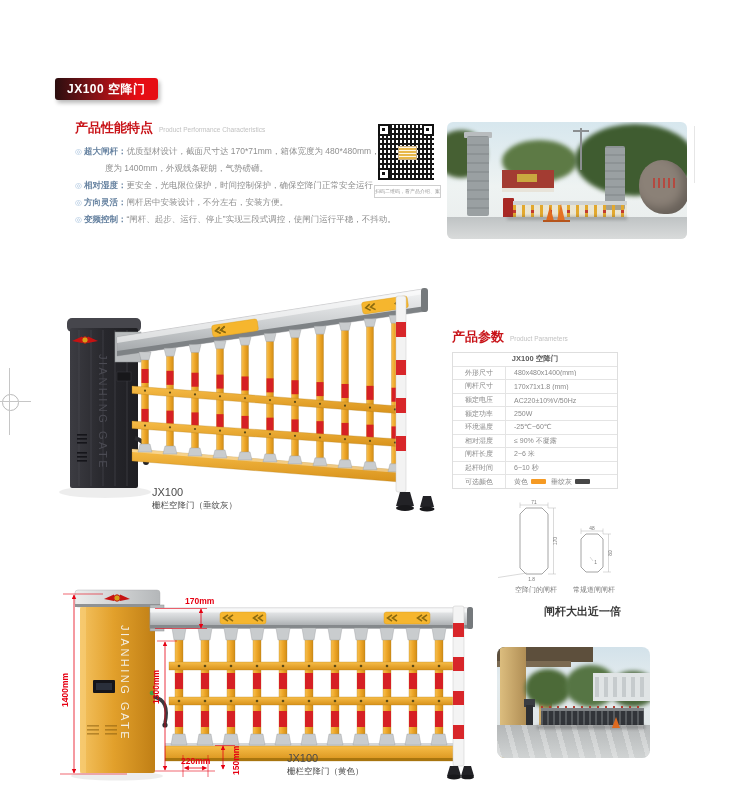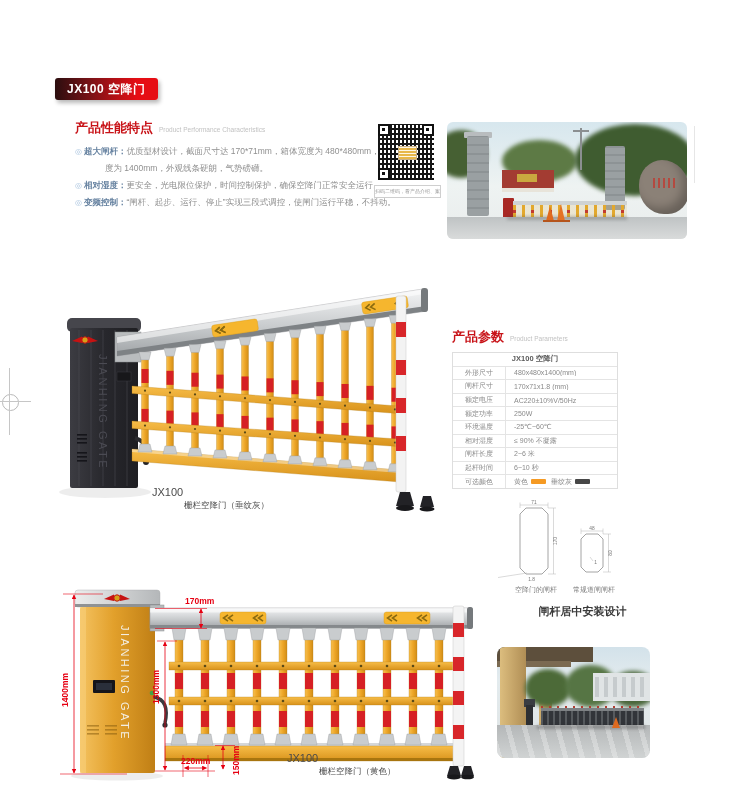--- a/index.html
+++ b/index.html
@@ -48,21 +48,21 @@
           background:linear-gradient(#d7e7ee,#eef3f2 55%,#e9ecec);}
   .photo2{left:497px;top:647px;width:153px;height:111px;border-radius:8px;
           background:linear-gradient(#d3e2ea,#e3ebee 30%,#dfe3e3);}
   .ph{position:absolute;}
   .tree{position:absolute;border-radius:50%;filter:blur(2px);}
   .cone{position:absolute;width:0;height:0;border-left:4px solid transparent;border-right:4px solid transparent;}
 
   
   .prod-label{position:absolute;color:#4a4a4a;}
   .pl-model{font-size:11px;line-height:13px;}
-  .pl-name{font-size:8.5px;line-height:12px;margin-left:32px;}
+  .pl-name{font-size:8.5px;line-height:12px;}
   .label1{left:152px;top:486px;}
   .label2{left:287px;top:752px;}
 
   
   .params-title{position:absolute;left:452px;top:328px;}
   .ptable{position:absolute;left:452px;top:352px;width:166px;border:1px solid #dedede;background:#fff;
           font-size:7px;color:#8a8a8a;box-sizing:border-box;}
   .prow{display:flex;border-top:1px solid #e4e4e4;height:12.6px;align-items:center;}
   .prow.first{border-top:none;}
   .phead{justify-content:center;font-weight:bold;color:#5a5a5a;font-size:7.5px;}
@@ -95,20 +95,21 @@
 
   <div class="badge">JX100 空降门</div>
 
   <div class="features">
     <div class="ftitle">
       <span>产品性能特点</span><span class="fsub">Product Performance Characteristics</span>
     </div>
     <div class="flist">
       <div class="fitem"><span class="flabel">超大闸杆：</span><span>优质型材设计，截面尺寸达 170*71mm，箱体宽度为 480*480mm，总高度为 1400mm，外观线条硬朗，气势磅礴。</span></div>
       <div class="fitem"><span class="flabel">相对湿度：</span><span>更安全，光电限位保护，时间控制保护，确保空降门正常安全运行。</span></div>
+      <div class="fitem"><span class="flabel">方向灵活：</span><span>闸杆居中安装设计，不分左右，安装方便。</span></div>
       <div class="fitem"><span class="flabel">变频控制：</span><span>“闸杆、起步、运行、停止”实现三段式调控，使闸门运行平稳，不抖动。</span></div>
     </div>
   </div>
 
   <div class="qr">
     <div class="qr-pat">
       <div class="finder f-tl"></div>
       <div class="finder f-tr"></div>
       <div class="finder f-bl"></div>
       <div class="qr-logo"></div>
@@ -395,21 +396,21 @@
       <text transform="translate(58.8,41) rotate(-90)">170</text>
       <text x="33.5" y="80.5">1.8</text>
       <text x="94" y="30">48</text>
       <text transform="translate(113.8,53) rotate(-90)">80</text>
       <text x="97.5" y="64">1</text>
     </g>
   </svg>
   <div class="dlabel dlabel1">空降门的闸杆</div>
   <div class="dlabel dlabel2">常规道闸闸杆</div>
   <div class="dnote">
-      <div>闸杆居中安装设计</div>
+      <div>闸杆大出近一倍</div>
   </div>
 
   <div class="photo photo2">
     <div class="ph" style="left:0;top:0;width:96px;height:15px;background:#5d4f3c;"></div>
     <div class="ph" style="left:0;top:14px;width:74px;height:6px;background:#7b6a52;"></div>
     <div class="ph" style="left:3px;top:0;width:26px;height:111px;background:linear-gradient(90deg,#dcbd7e,#b08e55);"></div>
     <div class="ph" style="left:42px;top:26px;width:13px;height:52px;background:linear-gradient(90deg,#cfae6e,#b3905a);"></div>
     <div class="tree" style="left:28px;top:22px;width:46px;height:38px;background:#4c6a38;"></div>
     <div class="tree" style="left:68px;top:18px;width:52px;height:42px;background:#567544;"></div>
     <div class="tree" style="left:112px;top:24px;width:48px;height:36px;background:#49663a;"></div>

